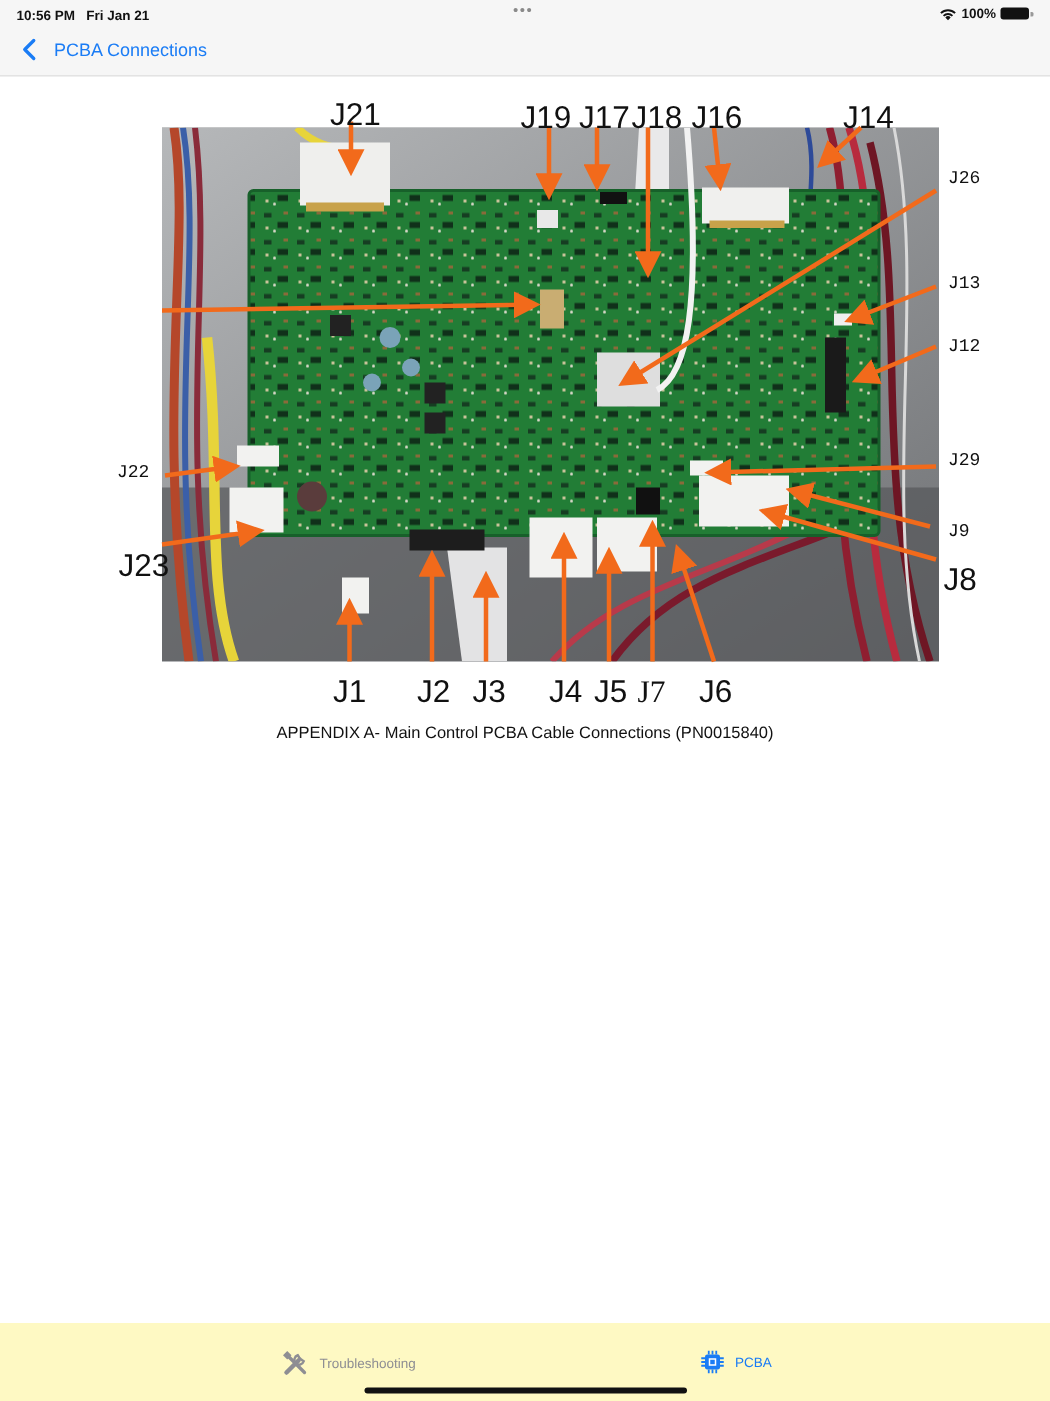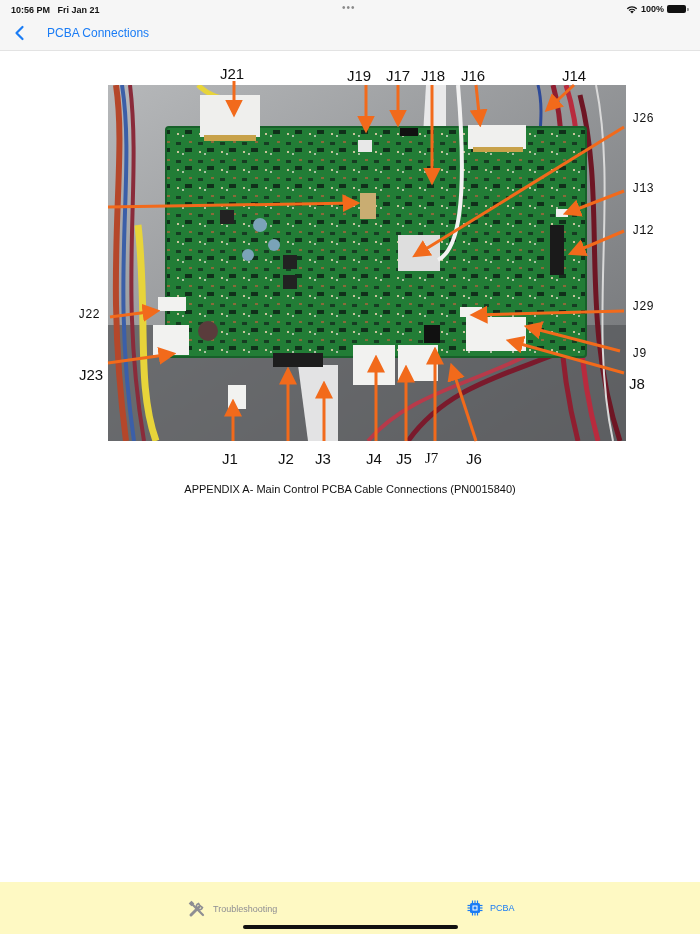--- a/index.html
+++ b/index.html
@@ -14,34 +14,34 @@
   }
   .status-time { position:absolute; left:11px; top:5px; font-weight:600; }
   .status-dots { position:absolute; left:342px; top:2px; font-size:10px; color:#8a8a8a; letter-spacing:1px; }
   .status-right { position:absolute; right:14px; top:4px; display:flex; align-items:center; gap:3px; font-weight:600; }
   .battery { width:19px; height:8px; border-radius:2px; background:#111; position:relative; }
   .battery:after { content:""; position:absolute; right:-3px; top:2.5px; width:2px; height:3px; background:#999; border-radius:0 1px 1px 0; }
   .nav-bar {
     position:absolute; left:0; top:20px; width:700px; height:30px;
     background:#f6f6f6; border-bottom:1px solid #e3e3e3;
   }
-  .back-button { position:absolute; left:13px; top:5px; display:flex; align-items:center; gap:20px; color:#1a7cf5; font-size:12px; cursor:pointer; }
+  .back-button { position:absolute; left:13px; top:5px; display:flex; align-items:center; gap:9px; color:#1a7cf5; font-size:12px; cursor:pointer; }
   .back-chevron { width:14px; height:16px; }
   .figure {
     position:absolute; left:0; top:51px; width:700px; height:450px;
   }
   .photo {
     position:absolute; left:108px; top:34px; width:518px; height:356px; overflow:hidden;
     background:#8f9193;
   }
   .caption {
     position:absolute; left:0; top:483px; width:700px; text-align:center;
     font-size:11px; color:#111;
   }
-  .lbl { position:absolute; font-size:15px; color:#111; line-height:1; }
+  .lbl { position:absolute; font-size:21px; color:#111; line-height:1; }
   .lbl.mono { font-family:"Liberation Mono", "DejaVu Sans Mono", monospace; font-size:12px; }
   .lbl.multi { text-align:center; line-height:18px; }
   .arrows { position:absolute; left:0; top:0; width:700px; height:450px; pointer-events:none; }
   .tab-bar {
     position:absolute; left:0; top:882px; width:700px; height:52px; background:#fef9c3;
   }
   .tab { position:absolute; top:18px; display:flex; align-items:center; gap:7px; font-size:9px; cursor:pointer; }
   .tab-troubleshooting { left:188px; color:#8e8e93; }
   .tab-pcba { left:467px; color:#1a7cf5; }
   .home-indicator { position:absolute; left:243px; top:43px; width:215px; height:4px; border-radius:3px; background:#111; }

